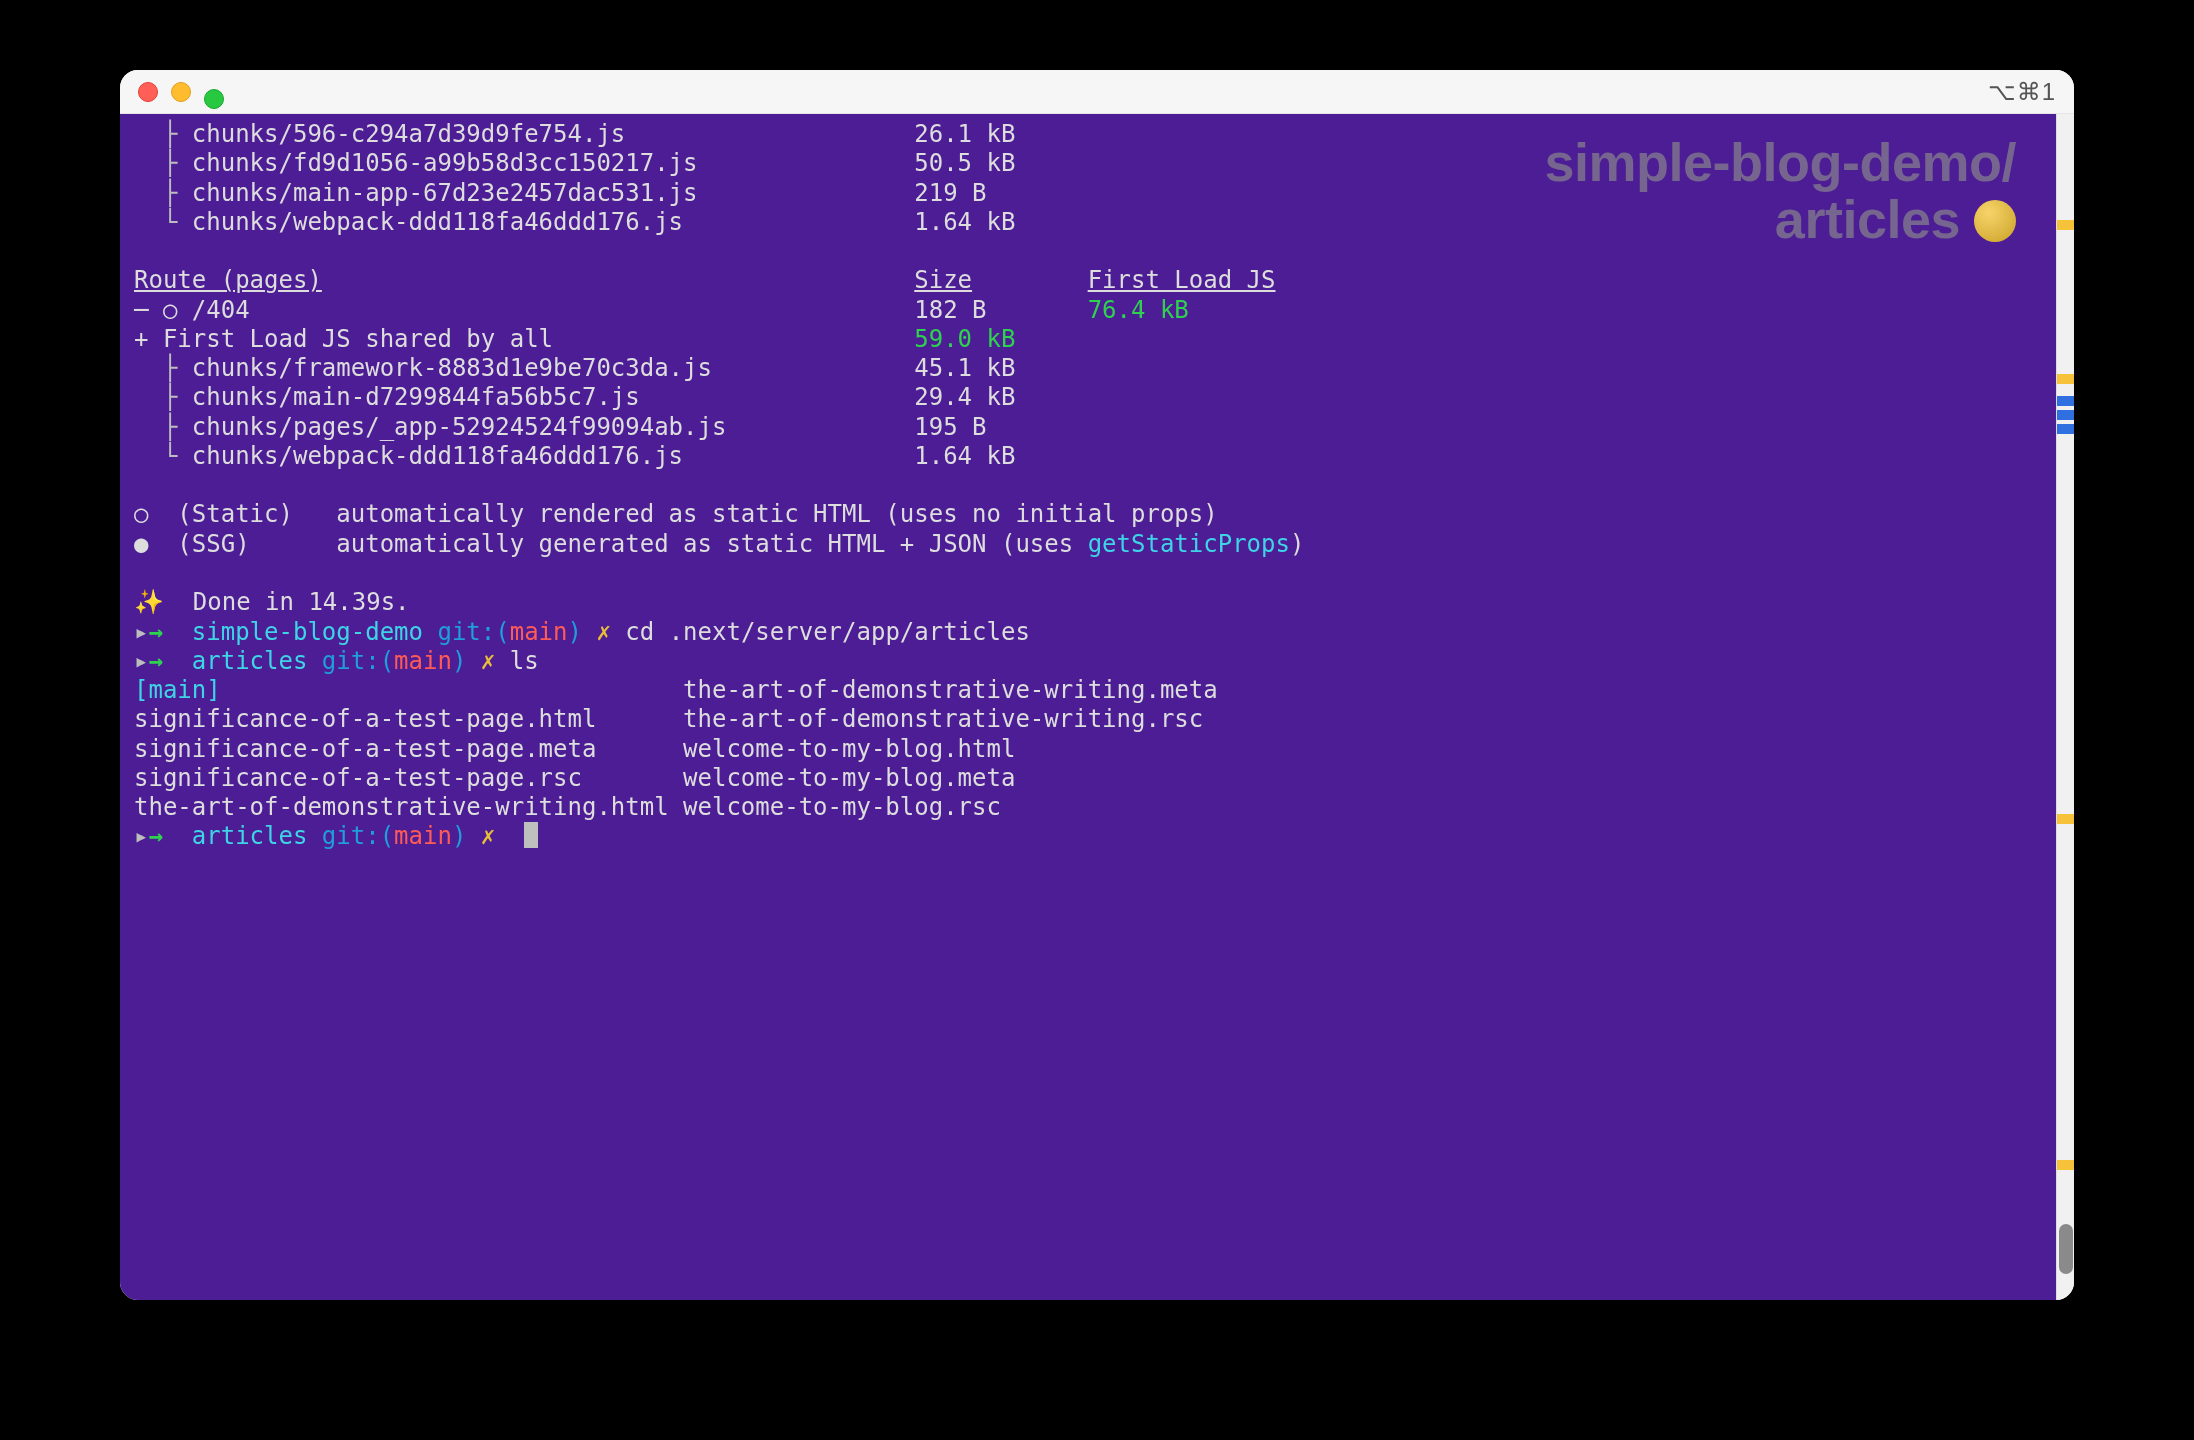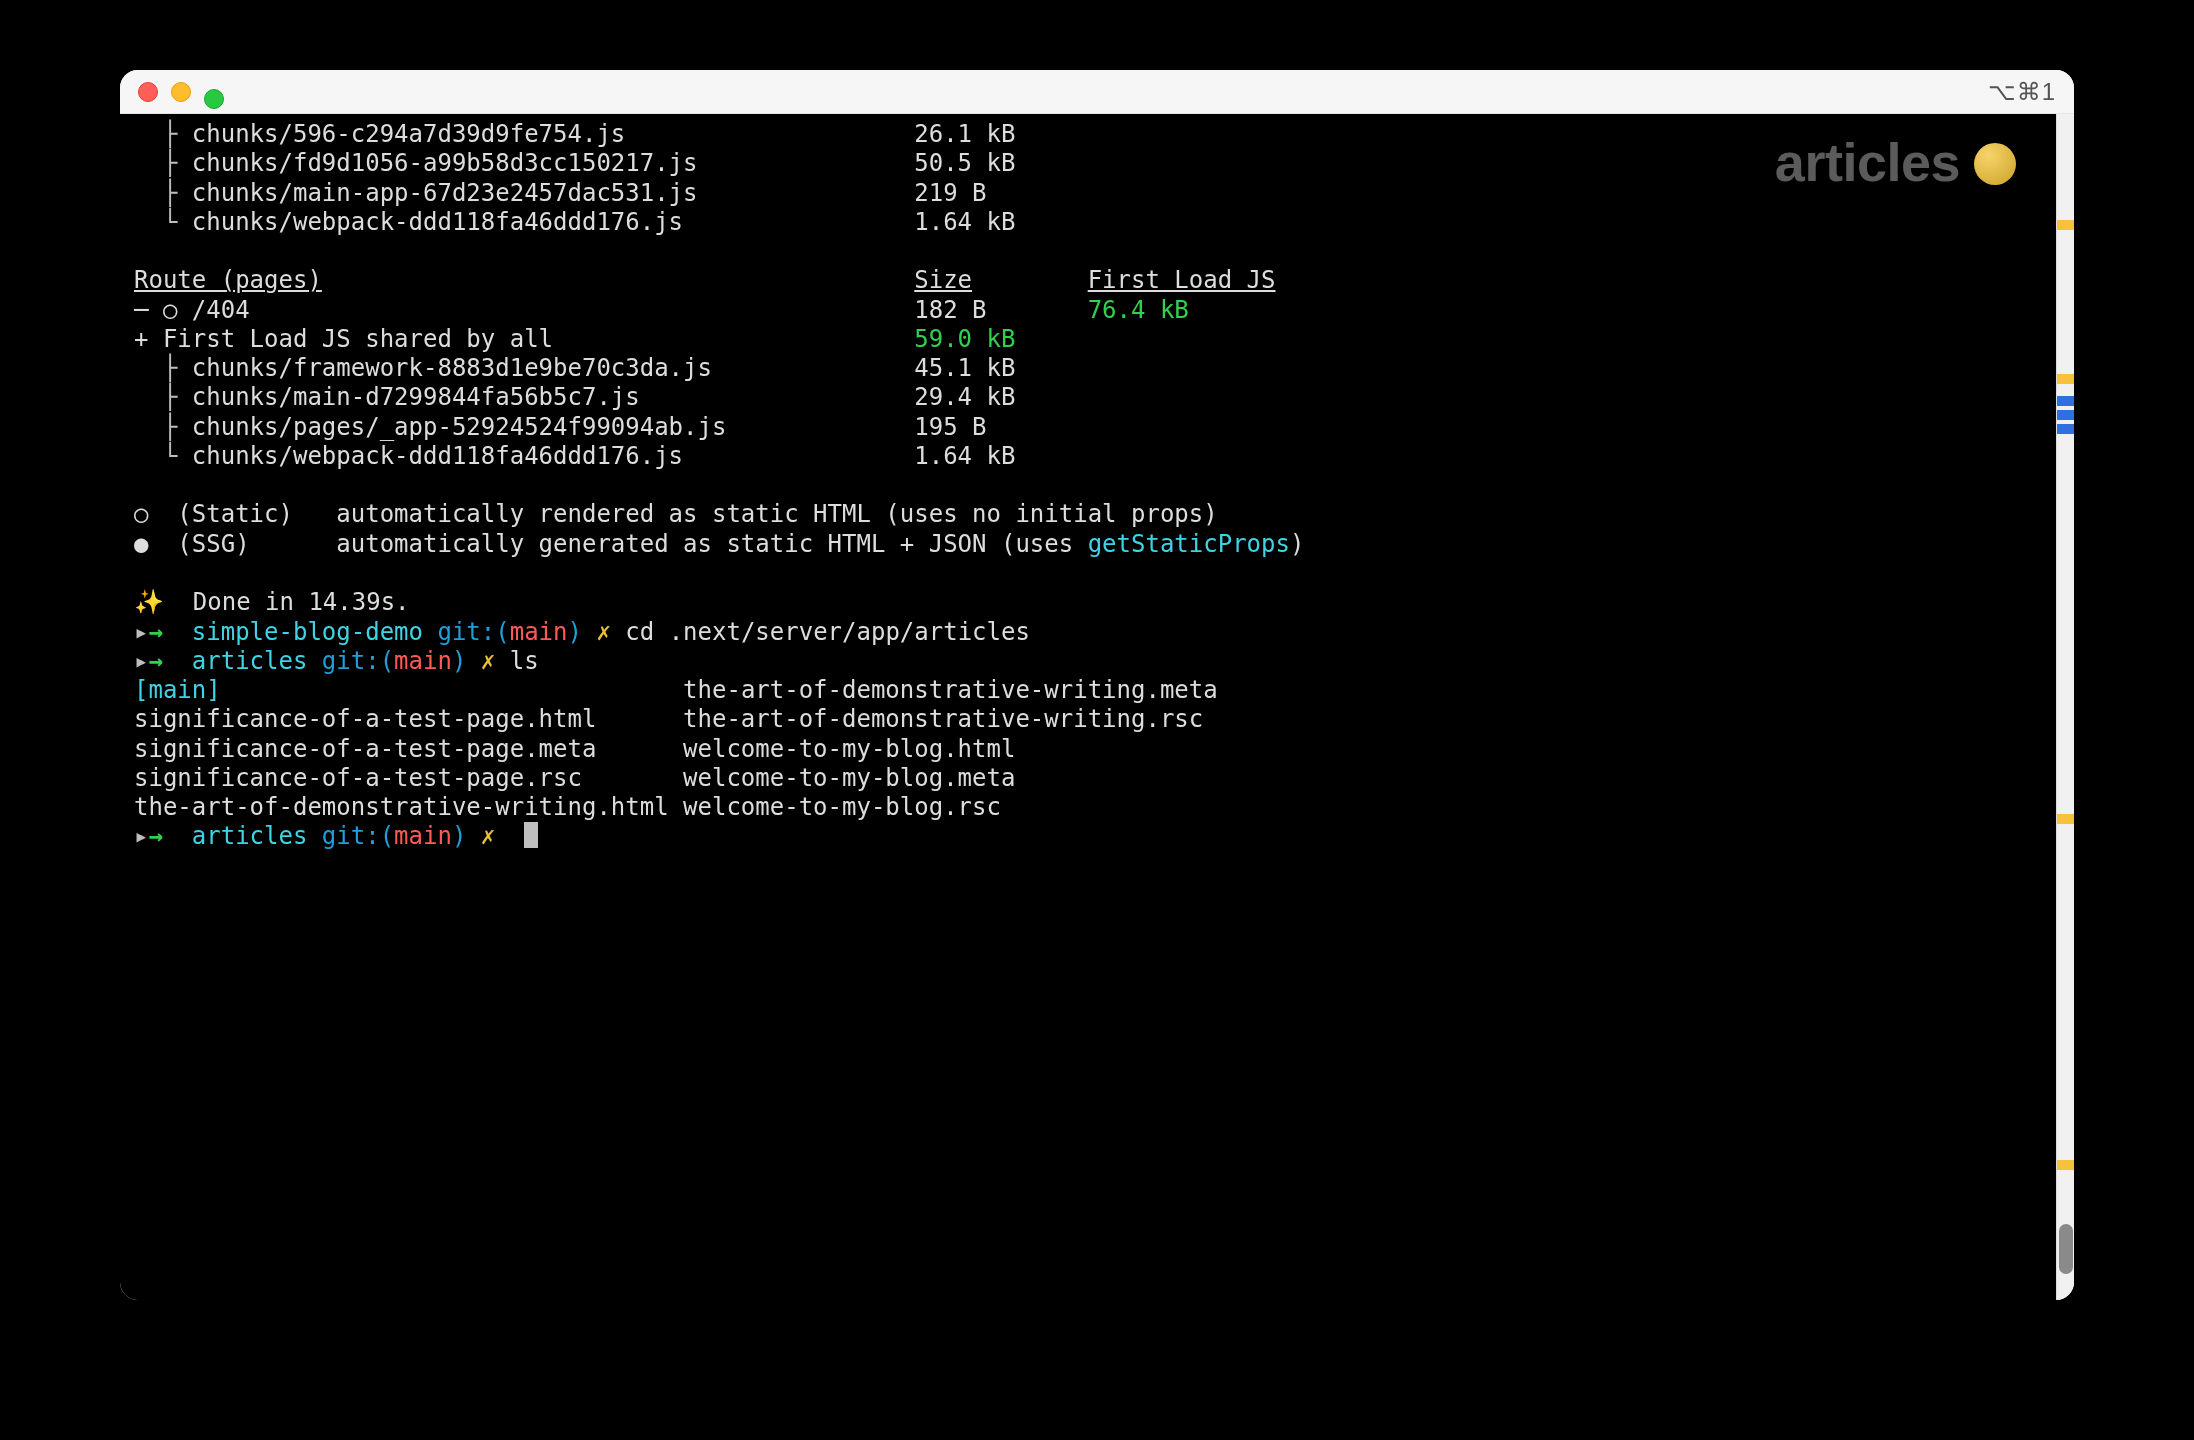--- a/index.html
+++ b/index.html
@@ -50,21 +50,21 @@
     font-family: -apple-system, BlinkMacSystemFont, sans-serif;
     letter-spacing: 1px;
   }
   .term-wrap {
     flex: 1;
     display: flex;
     min-height: 0;
   }
   .term {
     flex: 1;
-    background: #000000;
+    background: #4c1d95;
     color: #ddd;
     font-size: 24px;
     line-height: 1.22;
     padding: 6px 14px 18px 14px;
     white-space: pre;
     position: relative;
     overflow: hidden;
   }
   .side-gutter {
     width: 18px;
@@ -153,21 +153,21 @@
 
 <span class="sparkle">✨</span>  Done in 14.39s.
 <span class="tick">▸</span><span class="arrow">→</span>  <span class="cyan">simple-blog-demo</span> <span class="blue">git:(</span><span class="red">main</span><span class="blue">)</span> <span class="x">✗</span> cd .next/server/app/articles
 <span class="tick">▸</span><span class="arrow">→</span>  <span class="cyan">articles</span> <span class="blue">git:(</span><span class="red">main</span><span class="blue">)</span> <span class="x">✗</span> ls
 <span class="cyan">[main]</span>                                the-art-of-demonstrative-writing.meta
 significance-of-a-test-page.html      the-art-of-demonstrative-writing.rsc
 significance-of-a-test-page.meta      welcome-to-my-blog.html
 significance-of-a-test-page.rsc       welcome-to-my-blog.meta
 the-art-of-demonstrative-writing.html welcome-to-my-blog.rsc
 <span class="tick">▸</span><span class="arrow">→</span>  <span class="cyan">articles</span> <span class="blue">git:(</span><span class="red">main</span><span class="blue">)</span> <span class="x">✗</span>  <span class="cursor"></span>
-<div class="badge"><div>articles<span class="badge-dot"></span></div></div></div>
+<div class="badge"><div>simple-blog-demo/</div><div>articles<span class="badge-dot"></span></div></div></div>
       <div class="side-gutter">
         <div class="mark yellow" style="top:106px"></div>
         <div class="mark yellow" style="top:260px"></div>
         <div class="mark blue" style="top:282px"></div>
         <div class="mark blue" style="top:296px"></div>
         <div class="mark blue" style="top:310px"></div>
         <div class="mark yellow" style="top:700px"></div>
         <div class="mark yellow" style="top:1046px"></div>
         <div class="scroll-knob" style="top:1110px"></div>
       </div>

